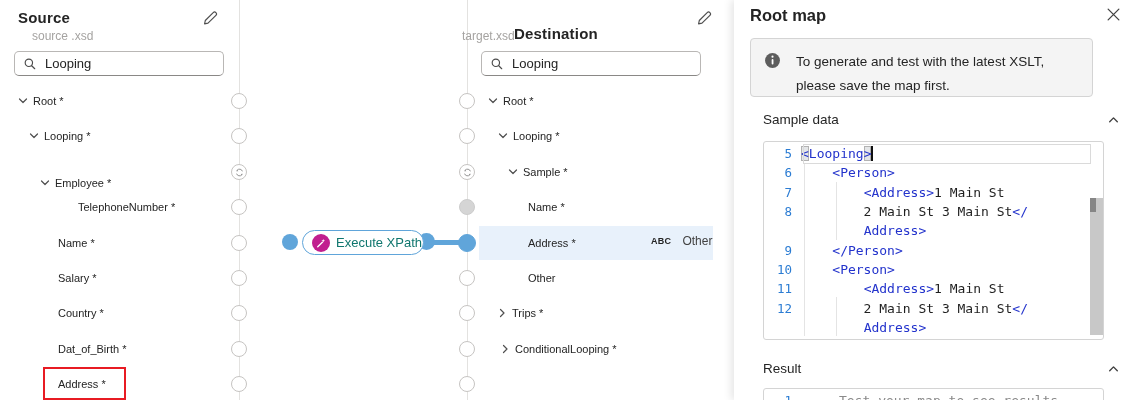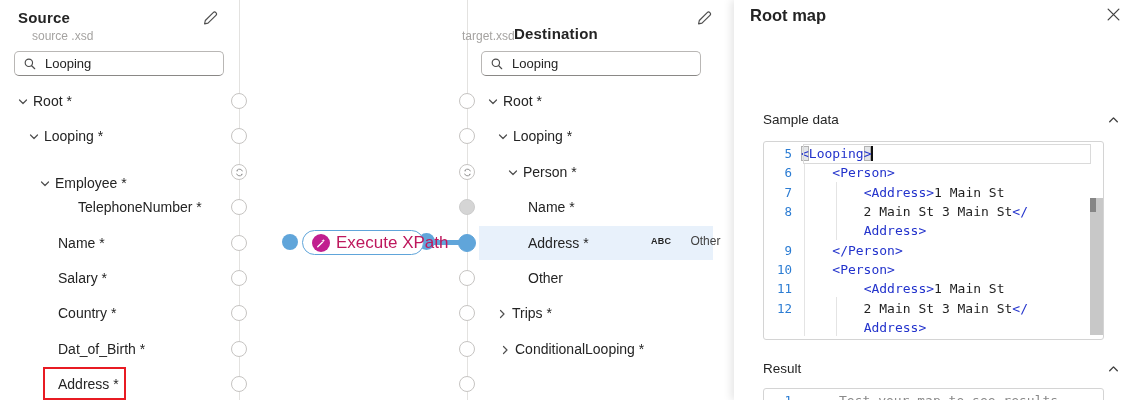--- a/index.html
+++ b/index.html
@@ -9,40 +9,40 @@
   .panel-title{font-size:15px;font-weight:700;letter-spacing:.2px;}
   .panel-sub{font-size:12px;color:#a5a3a1;}
   .searchbox{position:absolute;height:25px;border:1px solid #b9b7b5;border-bottom-color:#8a8886;
              border-radius:5px;background:#fff;display:flex;align-items:center;gap:8px;
              padding:0 8px;box-sizing:border-box;}
   .searchbox input{border:none;outline:none;font-size:13px;color:#242424;width:100%;
                    font-family:"Liberation Sans",sans-serif;background:transparent;padding:0;}
   .iconbtn{background:none;border:none;padding:2px;cursor:pointer;display:flex;}
   .edge-line{position:absolute;top:0;bottom:0;width:1px;background:#e3e2e0;}
   .tree-row{position:absolute;height:26px;display:flex;align-items:center;gap:4px;
-            font-size:14px;color:#242424;white-space:nowrap;cursor:pointer;}
+            font-size:11px;color:#242424;white-space:nowrap;cursor:pointer;}
   .chev{width:12px;height:12px;flex:0 0 auto;}
   .handle{position:absolute;width:16px;height:16px;border-radius:50%;background:#fff;
           border:1px solid #c6c4c2;box-sizing:border-box;display:flex;align-items:center;
           justify-content:center;z-index:4;}
   .handle.loop svg{display:block;}
   .handle.gray{background:#d5d5d5;border-color:#cccccc;}
   .handle.blue{background:#60a5da;border-color:#60a5da;width:18px;height:18px;}
   .sel-row{position:absolute;left:479px;width:234px;height:34px;background:#e8f1fb;z-index:0;}
-  .badge{position:absolute;left:651px;display:flex;align-items:center;gap:19px;z-index:1;}
+  .badge{position:absolute;left:651px;display:flex;align-items:center;gap:11px;z-index:1;}
   .badge .abc{font-size:9px;font-weight:700;color:#242424;letter-spacing:.3px;}
   .badge .ty{font-size:12px;color:#424242;}
   .annot{position:absolute;border:2px solid #e81b23;z-index:6;pointer-events:none;}
   
   .func-pill{position:absolute;left:302px;top:230px;width:122px;height:25px;background:#fff;
              border:1.5px solid #60a5da;border-radius:14px;display:flex;align-items:center;
              gap:6px;padding:0 8px 0 9px;box-sizing:border-box;z-index:5;cursor:pointer;}
   .func-pill .fico{width:18px;height:18px;border-radius:50%;background:#c11e8f;flex:0 0 auto;
                    display:flex;align-items:center;justify-content:center;}
-  .func-pill .flab{font-size:17px;color:#be185d;white-space:nowrap;}
+  .func-pill .flab{font-size:13px;color:#0f766e;white-space:nowrap;}
   .link-line{position:absolute;background:#60a5da;z-index:3;border-radius:2px;}
   .io-handle{position:absolute;width:17px;height:17px;border-radius:50%;background:#60a5da;z-index:4;}
   
   .test-panel{position:absolute;left:734px;top:0;width:396px;height:400px;background:#fff;
               box-shadow:-3px 0 8px rgba(0,0,0,.10);z-index:8;}
   .tp-title{position:absolute;left:16px;top:6px;font-size:16.5px;font-weight:700;}
   .tp-close{position:absolute;left:370px;top:5px;}
   .banner{position:absolute;left:16px;top:38px;width:343px;height:59px;background:#f4f4f4;
           border:1px solid #d4d4d4;border-radius:4px;box-sizing:border-box;}
   .banner .bico{position:absolute;left:13px;top:13px;}
@@ -212,21 +212,21 @@
       <div class="tree-row" style="left: 497px; top: 123px; z-index: 1;">
         <span class="chev"><svg width="12" height="12" viewBox="0 0 12 12">
             <path d="M2.5 4 6 7.5 9.5 4" fill="none" stroke="#4f4f4f" stroke-width="1.2" stroke-linecap="round" stroke-linejoin="round"></path>
           </svg></span>
         <span>Looping *</span>
       </div>
       <div class="tree-row" style="left: 507px; top: 159px; z-index: 1;">
         <span class="chev"><svg width="12" height="12" viewBox="0 0 12 12">
             <path d="M2.5 4 6 7.5 9.5 4" fill="none" stroke="#4f4f4f" stroke-width="1.2" stroke-linecap="round" stroke-linejoin="round"></path>
           </svg></span>
-        <span>Person *</span>
+        <span>Sample *</span>
       </div>
       <div class="tree-row" style="left: 528px; top: 194px; z-index: 1;">
         <span>Name *</span>
       </div>
       <div class="sel-row" style="top: 226px;"></div>
       <div class="badge" style="top: 234px;">
         <span class="abc">ABC</span>
         <span class="ty">Other</span>
       </div>
       <div class="tree-row" style="left: 528px; top: 230px; z-index: 1;">
@@ -258,20 +258,33 @@
   <div class="test-panel">
     <div class="tp-title">Root map</div>
     <button class="iconbtn tp-close">
       <span>
         <svg width="15" height="15" viewBox="0 0 14 14">
             <path d="M2 2l10 10M12 2 2 12" stroke="#424242" stroke-width="1.2" stroke-linecap="round"></path>
           </svg>
       </span>
     </button>
 
+    <div class="banner">
+      <span class="bico">
+        <svg width="17" height="17" viewBox="0 0 16 16">
+            <circle cx="8" cy="8" r="7" fill="#5d5d5d"></circle>
+            <rect x="7.2" y="6.7" width="1.7" height="5" rx=".8" fill="#fff"></rect>
+            <circle cx="8" cy="4.4" r="1" fill="#fff"></circle>
+          </svg>
+      </span>
+      <div class="btxt">
+        <div>To generate and test with the latest XSLT,</div>
+        <div>please save the map first.</div>
+      </div>
+    </div>
 
     <div class="sect" style="top:112px;">Sample data</div>
     <button class="iconbtn sect-chev" style="top:111px;">
       <span>
         <svg width="13" height="13" viewBox="0 0 12 12">
             <path d="M2.5 8 6 4.5 9.5 8" fill="none" stroke="#424242" stroke-width="1.3" stroke-linecap="round" stroke-linejoin="round"></path>
           </svg>
       </span>
     </button>
 

